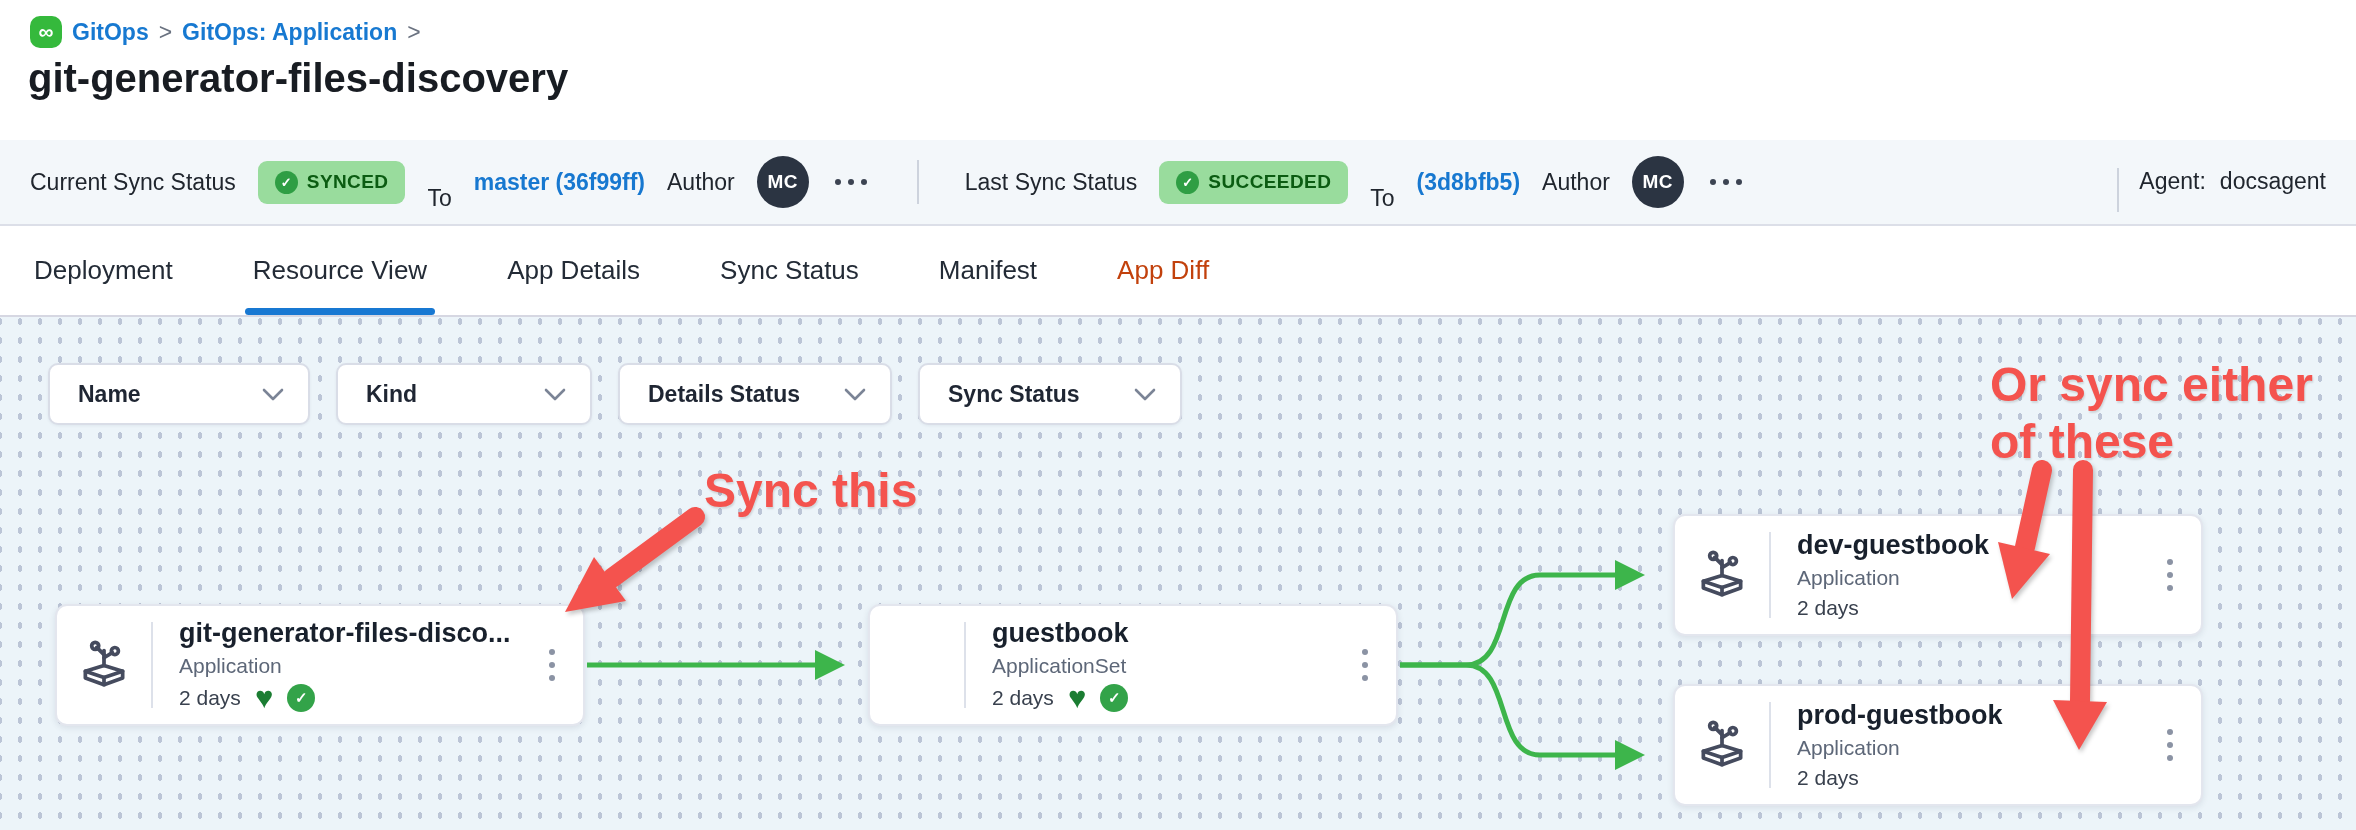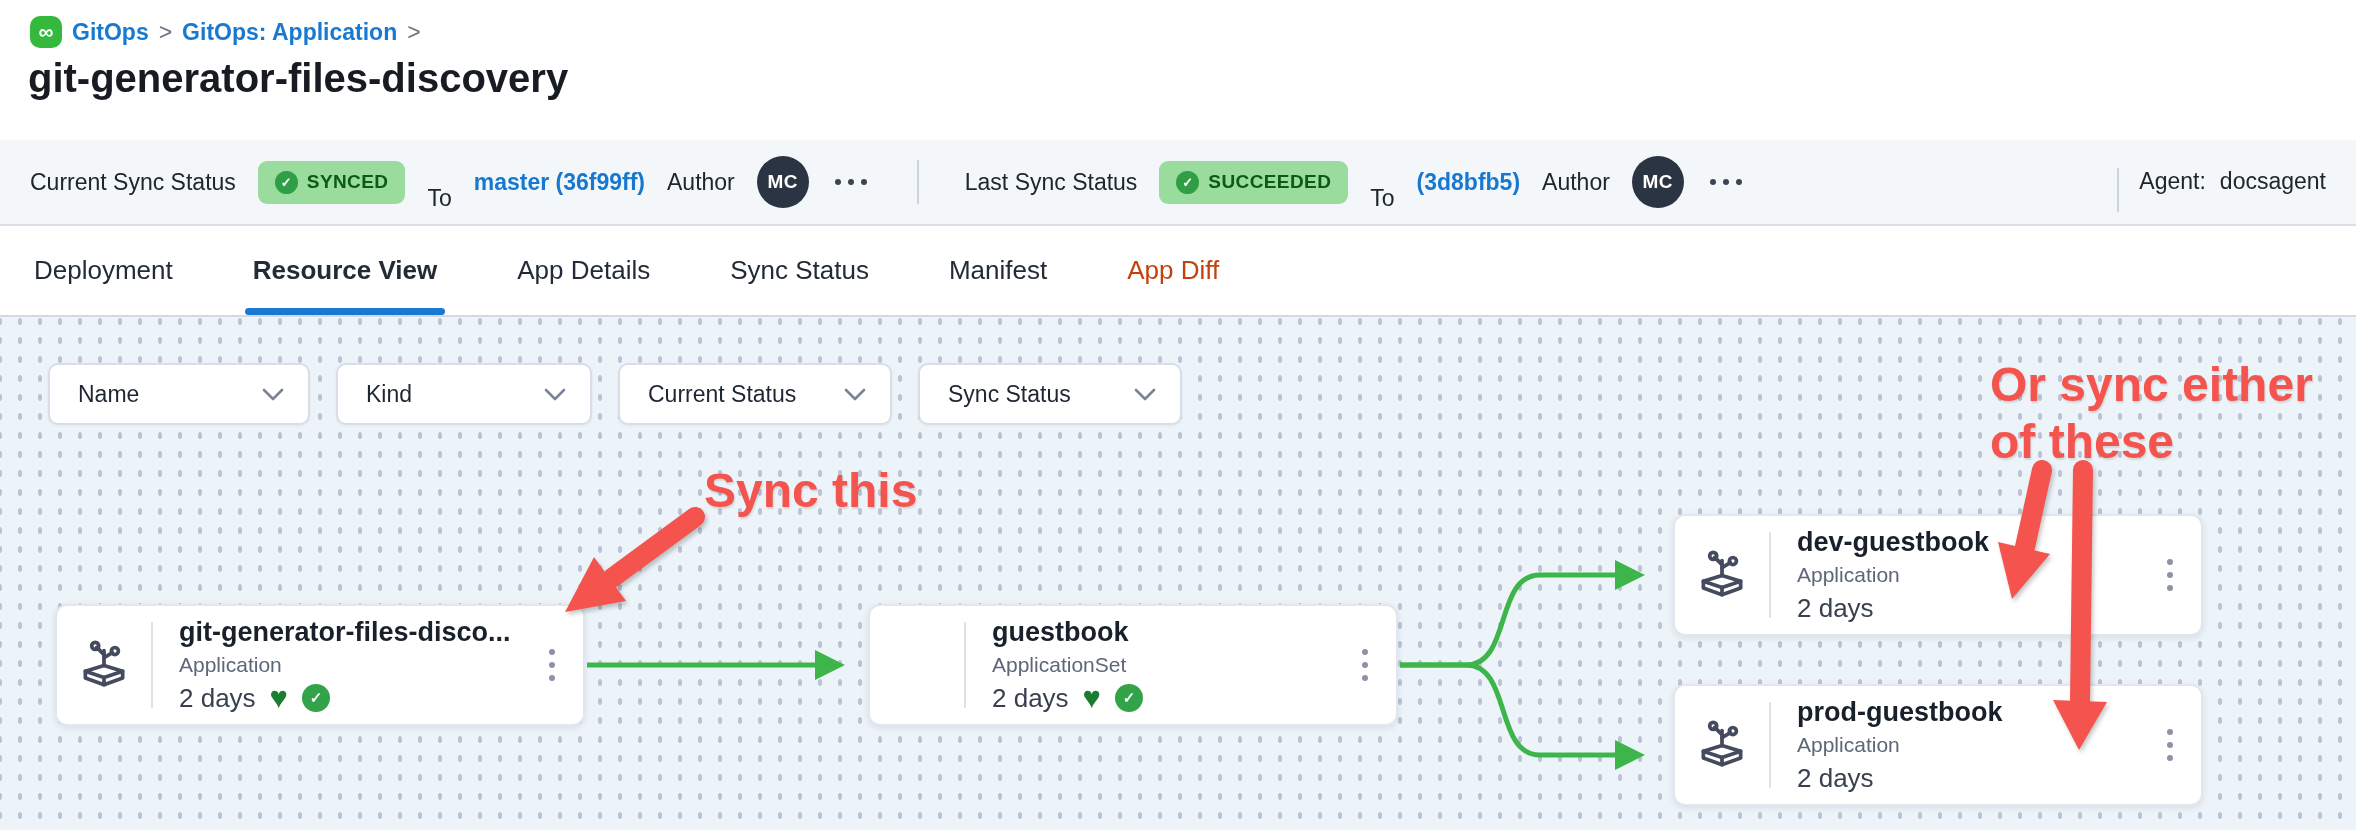--- a/index.html
+++ b/index.html
@@ -31,46 +31,46 @@
   .dots-h { display:inline-flex; gap:7px; align-items:center; cursor:pointer; padding:4px; }
   .dots-h i { width:6px; height:6px; border-radius:50%; background:#3c4452; display:block; }
   .vdiv { width:2px; height:44px; background:#cdd3dd; margin:0 24px; }
   .agent-group { margin-left:auto; display:flex; gap:14px;margin-top:16px; }
 
   
   .tabsbar { position:absolute; left:0; top:226px; width:2356px; height:89px; background:#ffffff;
              display:flex; align-items:stretch; gap:80px; padding:0 34px; }
   .tab { position:relative; display:flex; align-items:center; font-size:26px; font-weight:500;
          color:#232b36; cursor:pointer; }
-  .tab.active { font-weight:700; }
+  .tab.active { font-weight:400; }
   .tab.active::after { content:""; position:absolute; left:-8px; right:-8px; bottom:0; height:7px;
                        border-radius:5px; background:#1878d2; }
   .tab.disabled { color:#c2410c; }
 
   
   .canvas { position:absolute; left:0; top:315px; width:2356px; height:515px; background:#ecf4f9;
             border-top:2px solid #d6d7e2;
             background-image:radial-gradient(ellipse 2px 4px at center, rgba(148,158,186,.55) 96%, transparent 100%);
             background-size:20px 19px; background-position:10px 14px; }
 
   .filter-btn { position:absolute; top:46px; height:62px; background:#fff; border:2px solid #d9dde7;
                 border-radius:10px; box-shadow:0 1px 3px rgba(20,30,60,.06); display:flex;
                 align-items:center; justify-content:space-between; padding:0 24px 0 28px;
-                font-size:23px; font-weight:400; color:#1f2633; cursor:pointer; }
+                font-size:23px; font-weight:700; color:#1f2633; cursor:pointer; }
 
   .node { position:absolute; width:530px; height:122px; background:#fff; border:2px solid #e3e6ee;
           border-radius:12px; box-shadow:0 2px 6px rgba(30,40,70,.10); display:flex; align-items:center;
           cursor:pointer; }
   .node-iconbox { width:94px; height:100%; display:flex; align-items:center; justify-content:center; flex:0 0 94px; }
   .node-sep { width:2px; height:86px; background:#dde1ea; flex:0 0 2px; }
   .node-body { flex:1; padding-left:26px; overflow:hidden; }
   .node-title { font-size:27px; font-weight:600; color:#18202c; white-space:nowrap; overflow:hidden; }
   .node-kind  { font-size:21px; color:#5d6778; margin-top:5px; }
   .node-meta  { display:flex; align-items:center; gap:14px; margin-top:6px; }
-  .node-age   { font-size:26px; color:#39414e; }
+  .node-age   { font-size:21px; color:#39414e; }
   .heart { color:#1b7d32; font-size:31px; line-height:22px; }
   .sync-ok { width:28px; height:28px; border-radius:50%; background:#33a349; color:#fff;
              display:flex; align-items:center; justify-content:center; font-size:15px; font-weight:700; }
   .kebab { position:absolute; right:22px; top:50%; transform:translateY(-50%); display:flex;
            flex-direction:column; gap:7px; padding:6px; cursor:pointer; }
   .kebab i { width:6px; height:6px; border-radius:50%; background:#8b93a4; display:block; }
 
   .edges-svg { position:absolute; left:0; top:0; width:2356px; height:515px; pointer-events:none; }
 
   .annotation { position:absolute; color:#f4534e; font-size:48px; font-weight:700; line-height:57px;
@@ -146,21 +146,21 @@
         <polyline points="2,2 11,11 20,2" fill="none" stroke="#7b8496" stroke-width="2.6" stroke-linecap="round" stroke-linejoin="round"></polyline>
       </svg>
   </div>
   <div class="filter-btn" style="left:336px; width:256px;">
     <span>Kind</span>
     <svg width="22" height="13" viewBox="0 0 22 13">
         <polyline points="2,2 11,11 20,2" fill="none" stroke="#7b8496" stroke-width="2.6" stroke-linecap="round" stroke-linejoin="round"></polyline>
       </svg>
   </div>
   <div class="filter-btn" style="left:618px; width:274px;">
-    <span>Current Status</span>
+    <span>Details Status</span>
     <svg width="22" height="13" viewBox="0 0 22 13">
         <polyline points="2,2 11,11 20,2" fill="none" stroke="#7b8496" stroke-width="2.6" stroke-linecap="round" stroke-linejoin="round"></polyline>
       </svg>
   </div>
   <div class="filter-btn" style="left:918px; width:264px;">
     <span>Sync Status</span>
     <svg width="22" height="13" viewBox="0 0 22 13">
         <polyline points="2,2 11,11 20,2" fill="none" stroke="#7b8496" stroke-width="2.6" stroke-linecap="round" stroke-linejoin="round"></polyline>
       </svg>
   </div>

